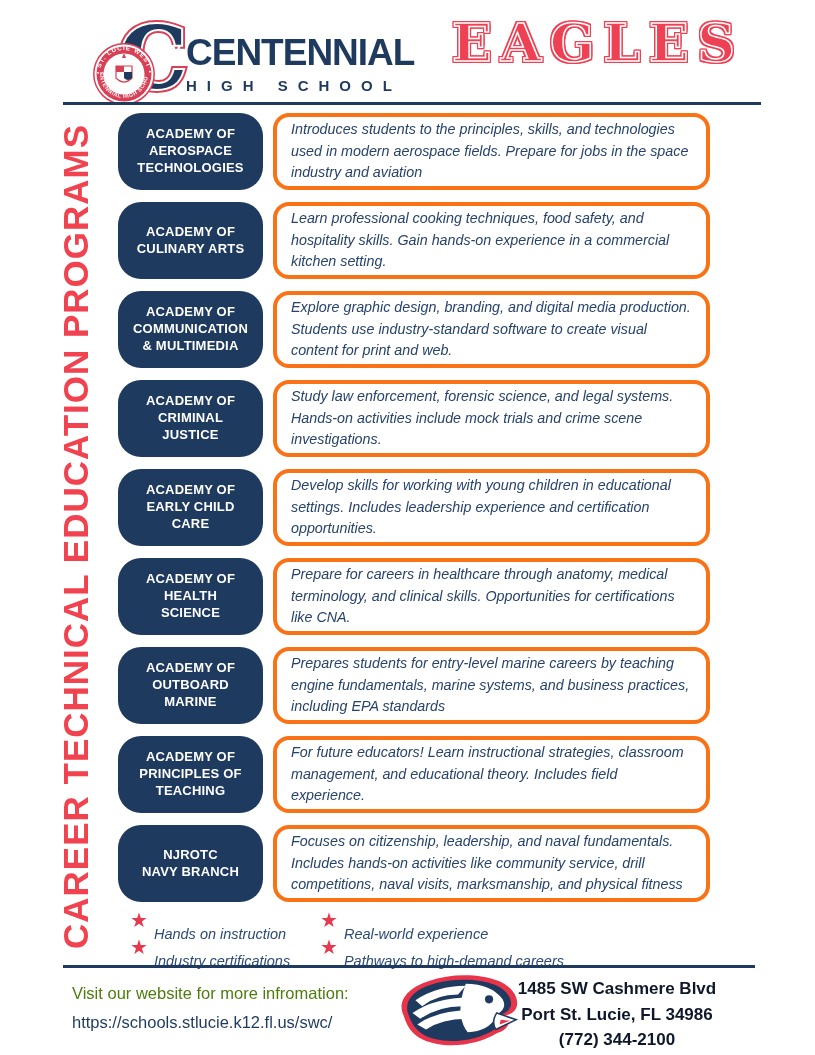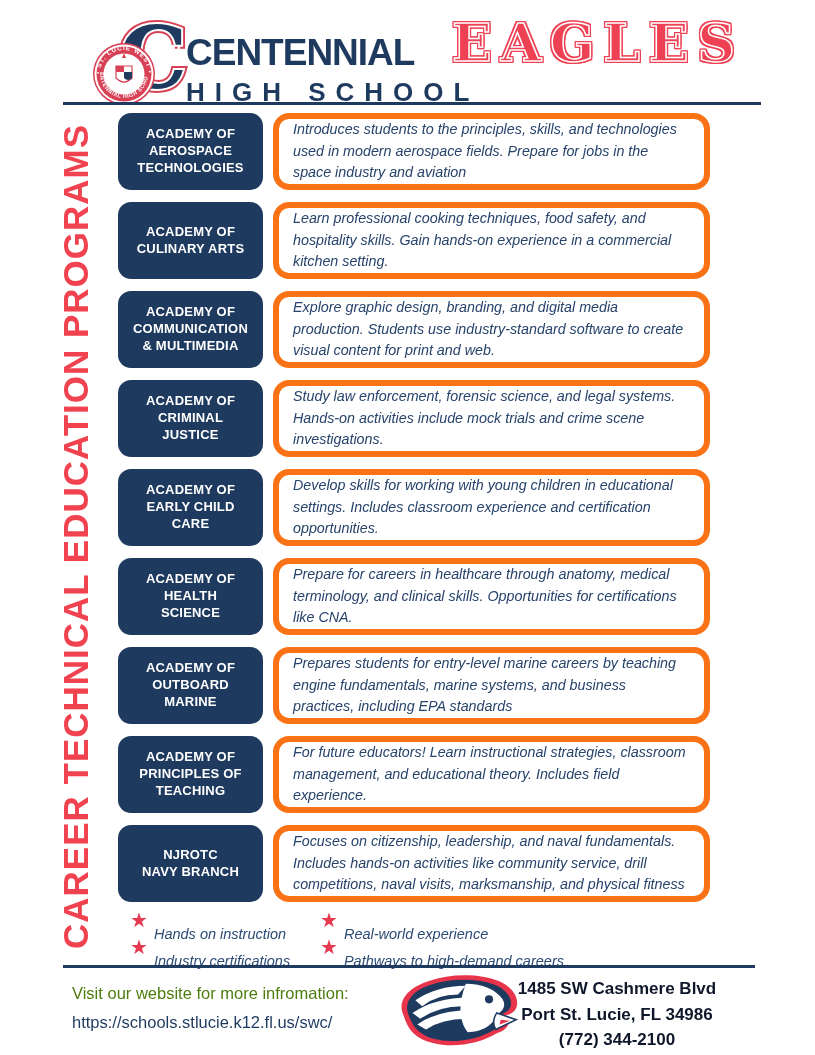--- a/index.html
+++ b/index.html
@@ -17,21 +17,21 @@
   .title-wrap { position:absolute; left:186px; top:32px; width:268px; }
   .school-name {
     font-size:37px; font-weight:800; letter-spacing:-1px;
     color:#1e3a5f; white-space:nowrap; position:relative;
   }
   .title-star {
     position:absolute; right:26px; top:13px; font-size:15px; color:#ffffff;
     pointer-events:none;
   }
   .school-sub {
-    font-size:26px; font-weight:700; letter-spacing:10px;
+    font-size:15px; font-weight:700; letter-spacing:10px;
     color:#1e3a5f; white-space:nowrap; margin-top:3px;
   }
   .mascot {
     position:absolute; left:452px; top:12px;
     font-family:"DejaVu Serif", serif;
     font-size:52px; font-weight:700; letter-spacing:9px; white-space:nowrap;
     color:#ee4154;
     -webkit-text-stroke:1.5px #ffffff;
     text-shadow:
       -2px -2px 0 #ee4154, 2px -2px 0 #ee4154,
@@ -50,28 +50,28 @@
     color:#f0424f; white-space:nowrap; text-align:center;
   }
   
   .programs {
     position:absolute; left:118px; top:113px; width:592px;
     display:flex; flex-direction:column; gap:12px;
   }
   .program-row { display:flex; gap:10px; height:77px; }
   .pill {
     width:145px; min-width:145px; height:100%;
-    background:#1e3a5f; border-radius:13px;
+    background:#1e3a5f; border-radius:23px;
     display:flex; align-items:center; justify-content:center;
     color:#ffffff; font-size:13px; font-weight:700; line-height:1.3;
     text-align:center; white-space:pre-line; letter-spacing:0.2px;
   }
   .desc-box {
     flex:1; height:100%;
-    border:6px solid #f97316; border-radius:16px; background:#ffffff;
+    border:4px solid #f97316; border-radius:16px; background:#ffffff;
     display:flex; align-items:center;
     padding:5px 14px;
   }
   .desc-text {
     font-style:italic; font-size:14.3px; line-height:1.5; color:#27436b;
   }
   
   .why-section { position:absolute; left:118px; top:906px; width:600px; display:flex; }
   .why-label {
     width:145px; min-width:145px; align-self:center;
@@ -173,21 +173,21 @@
     <div class="desc-box">
       <div class="desc-text">Study law enforcement, forensic science, and legal systems. Hands-on activities include mock trials and crime scene investigations.</div>
     </div>
   </div>
 
   <div class="program-row">
     <div class="pill">ACADEMY OF
 EARLY CHILD
 CARE</div>
     <div class="desc-box">
-      <div class="desc-text">Develop skills for working with young children in educational settings. Includes classroom experience and certification opportunities.</div>
+      <div class="desc-text">Develop skills for working with young children in educational settings. Includes leadership experience and certification opportunities.</div>
     </div>
   </div>
 
   <div class="program-row">
     <div class="pill">ACADEMY OF
 HEALTH
 SCIENCE</div>
     <div class="desc-box">
       <div class="desc-text">Prepare for careers in healthcare through anatomy, medical terminology, and clinical skills. Opportunities for certifications like CNA.</div>
     </div>

